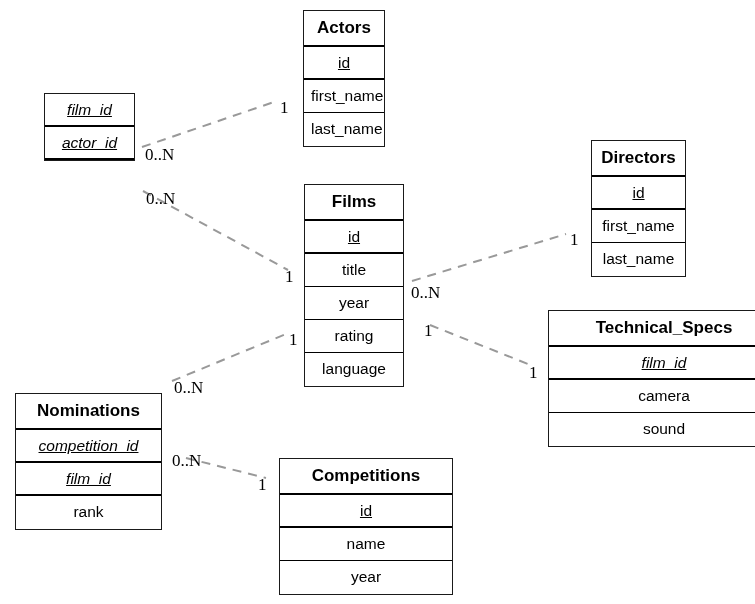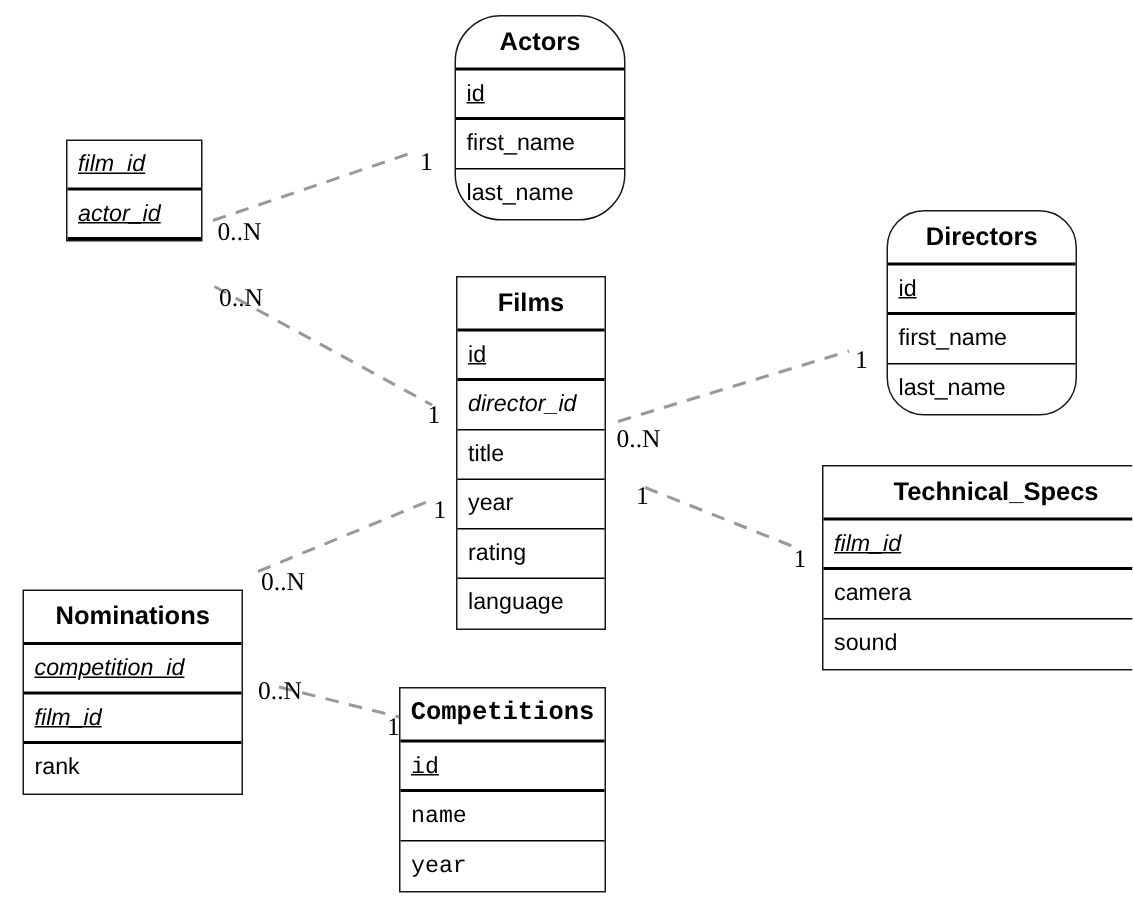--- a/index.html
+++ b/index.html
@@ -40,21 +40,21 @@
     color: #000000;
     border-bottom: 2px solid #000000;
     padding: 0 6px;
     white-space: nowrap;
     overflow: hidden;
   }
   .attr {
     box-sizing: border-box;
     height: 33px;
     line-height: 32px;
-    text-align: left;
+    text-align: center;
     font-size: 15.5px;
     color: #000000;
     padding: 0 7px 0 7px;
     border-bottom: 1.2px solid #000000;
     white-space: nowrap;
     overflow: hidden;
   }
   .attr:last-child {
     border-bottom: none;
   }
@@ -90,54 +90,53 @@
       <line x1="412" y1="281" x2="566" y2="234" stroke="#999999" stroke-width="2" stroke-dasharray="9 7"></line>
       <line x1="430" y1="325" x2="533" y2="366" stroke="#999999" stroke-width="2" stroke-dasharray="9 7"></line>
       <line x1="172" y1="381" x2="286" y2="334" stroke="#999999" stroke-width="2" stroke-dasharray="9 7"></line>
       <line x1="186" y1="458" x2="266" y2="478" stroke="#999999" stroke-width="2" stroke-dasharray="9 7"></line>
     </svg>
   <div id="entity-layer">
       <div class="entity" style="left: 44px; top: 93px; width: 91px; border-color: rgb(26, 26, 26);">
         <div class="attr fk sep-strong">film_id</div>
         <div class="attr fk sep-strong">actor_id</div>
       </div>
-      <div class="entity" style="left: 303px; top: 10px; width: 114px; border-color: rgb(26, 26, 26); border-radius: 31px;">
+      <div class="entity" style="left: 303px; top: 10px; width: 82px; border-color: rgb(26, 26, 26);">
         <div class="ent-title">Actors</div>
         <div class="attr pk sep-strong">id</div>
         <div class="attr">first_name</div>
         <div class="attr">last_name</div>
       </div>
       <div class="entity" style="left: 304px; top: 184px; width: 100px; border-color: rgb(26, 26, 26);">
         <div class="ent-title">Films</div>
         <div class="attr pk sep-strong">id</div>
-        <div class="attr fk-plain">director_id</div>
         <div class="attr">title</div>
         <div class="attr">year</div>
         <div class="attr">rating</div>
         <div class="attr">language</div>
       </div>
-      <div class="entity" style="left: 591px; top: 140px; width: 127px; border-color: rgb(26, 26, 26); border-radius: 25px;">
+      <div class="entity" style="left: 591px; top: 140px; width: 95px; border-color: rgb(26, 26, 26);">
         <div class="ent-title">Directors</div>
         <div class="attr pk sep-strong">id</div>
         <div class="attr">first_name</div>
         <div class="attr">last_name</div>
       </div>
       <div class="entity" style="left: 548px; top: 310px; width: 232px; border-color: rgb(26, 26, 26);">
         <div class="ent-title">Technical_Specs</div>
         <div class="attr fk sep-strong">film_id</div>
         <div class="attr">camera</div>
         <div class="attr">sound</div>
       </div>
       <div class="entity" style="left: 15px; top: 345px; width: 147px; border-color: rgb(26, 26, 26); margin-top: 48px;">
         <div class="ent-title">Nominations</div>
         <div class="attr fk sep-strong">competition_id</div>
         <div class="attr fk sep-strong">film_id</div>
         <div class="attr">rank</div>
       </div>
-      <div class="entity" style="left: 266px; top: 458px; width: 138px; border-color: rgb(26, 26, 26); font-family: Liberation Mono, monospace;">
+      <div class="entity" style="left: 279px; top: 458px; width: 174px; border-color: rgb(26, 26, 26);">
         <div class="ent-title">Competitions</div>
         <div class="attr pk sep-strong">id</div>
         <div class="attr">name</div>
         <div class="attr">year</div>
       </div>
     </div>
   <div id="card-layer">
       <div class="card" style="left: 145px; top: 146px;">0..N</div>
       <div class="card" style="left: 280px; top: 99px;">1</div>
       <div class="card" style="left: 146px; top: 190px;">0..N</div>

